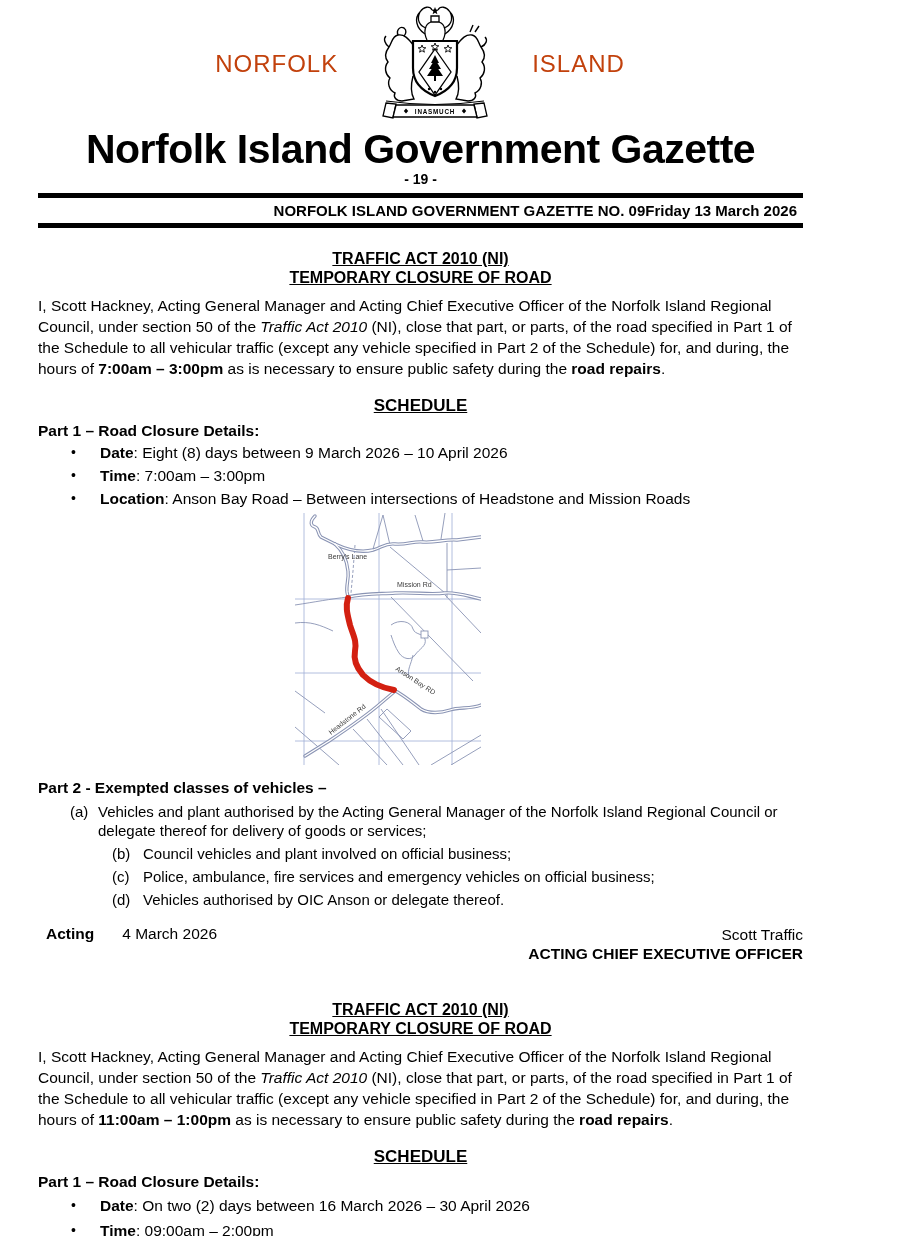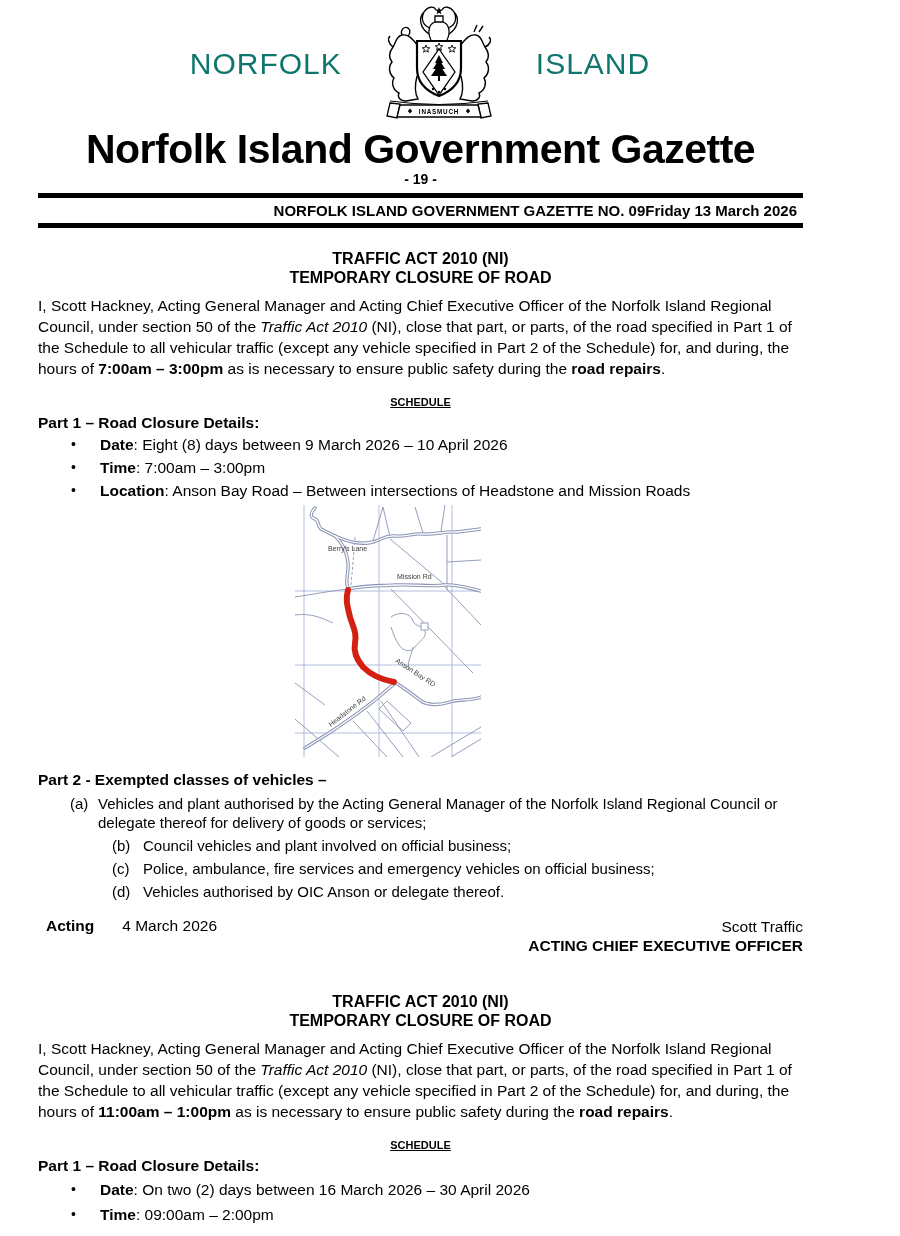--- a/index.html
+++ b/index.html
@@ -8,40 +8,40 @@
     font-family:"Liberation Sans", sans-serif; color:#000;
     position:relative; overflow:hidden;
   }
   .content { margin:0 97px 0 38px; }
 
   
   .masthead {
     display:flex; align-items:center; justify-content:center;
     gap:42px; padding-top:3px; height:122px; margin-right:60px;
   }
-  .mast-word { font-size:30px; letter-spacing:1px; color:#0f766e; }
+  .mast-word { font-size:24px; letter-spacing:1px; color:#c2410c; }
   .gazette-title {
     text-align:center; font-weight:bold; font-size:41px;
     letter-spacing:-0.5px; line-height:44px; margin-top:2px;
   }
   .page-num { text-align:center; font-weight:bold; font-size:14px; margin-top:0; }
   .bar {
     margin:6px 97px 0 38px;
     border-top:5px solid #000; border-bottom:5px solid #000;
     display:flex; justify-content:flex-end; align-items:center;
     font-weight:bold; font-size:15px; padding:4px 6px 4px 9px;
   }
 
   
   .notice-head { text-align:center; font-weight:bold; font-size:16px; line-height:19px; }
-  .notice-head .u { }
+  .notice-head .u { text-decoration:underline; }
   .para { font-size:15.5px; line-height:21px; margin-top:8px; }
   .run-bold { font-weight:bold; }
   .run-italic { font-style:italic; }
-  .schedule-head { text-align:center; font-weight:bold; font-size:11px; margin-top:17px; }
+  .schedule-head { text-align:center; font-weight:bold; font-size:17px; margin-top:17px; }
   .schedule-head span { text-decoration:underline; }
   .part-head { font-weight:bold; font-size:15.5px; margin-top:6px; }
   .bullet { display:flex; font-size:15.5px; line-height:21px; margin-top:2px; }
   .bullet:first-of-type { margin-top:5px; }
   .n2 .bullet { margin-top:4px; }
   .bullet .dot { margin-left:33px; width:29px; flex:none; font-size:14px; }
   .exemption { display:flex; font-size:15px; line-height:19px; margin-top:4px; }
   .exemption.first { margin-top:5px; }
   .exemption .marker { flex:none; }
   .exemption.first .marker { margin-left:32px; width:28px; }

